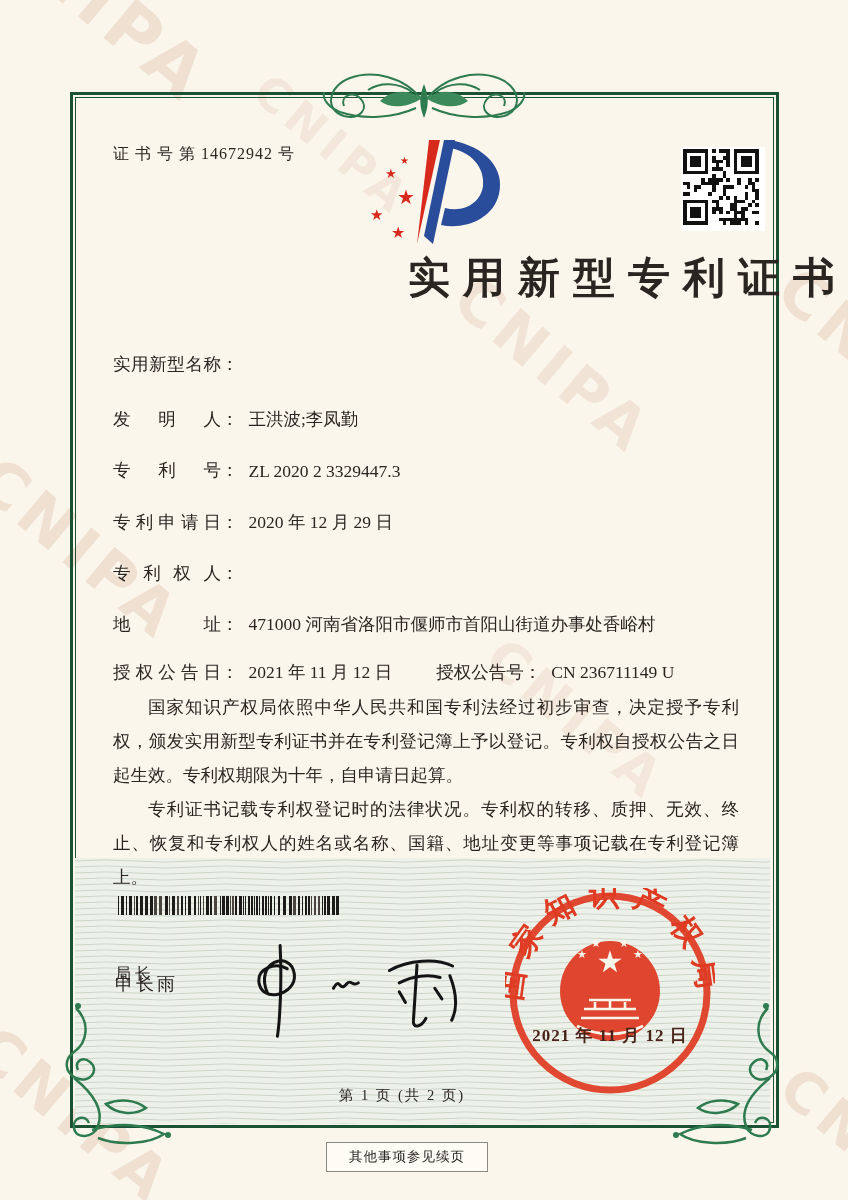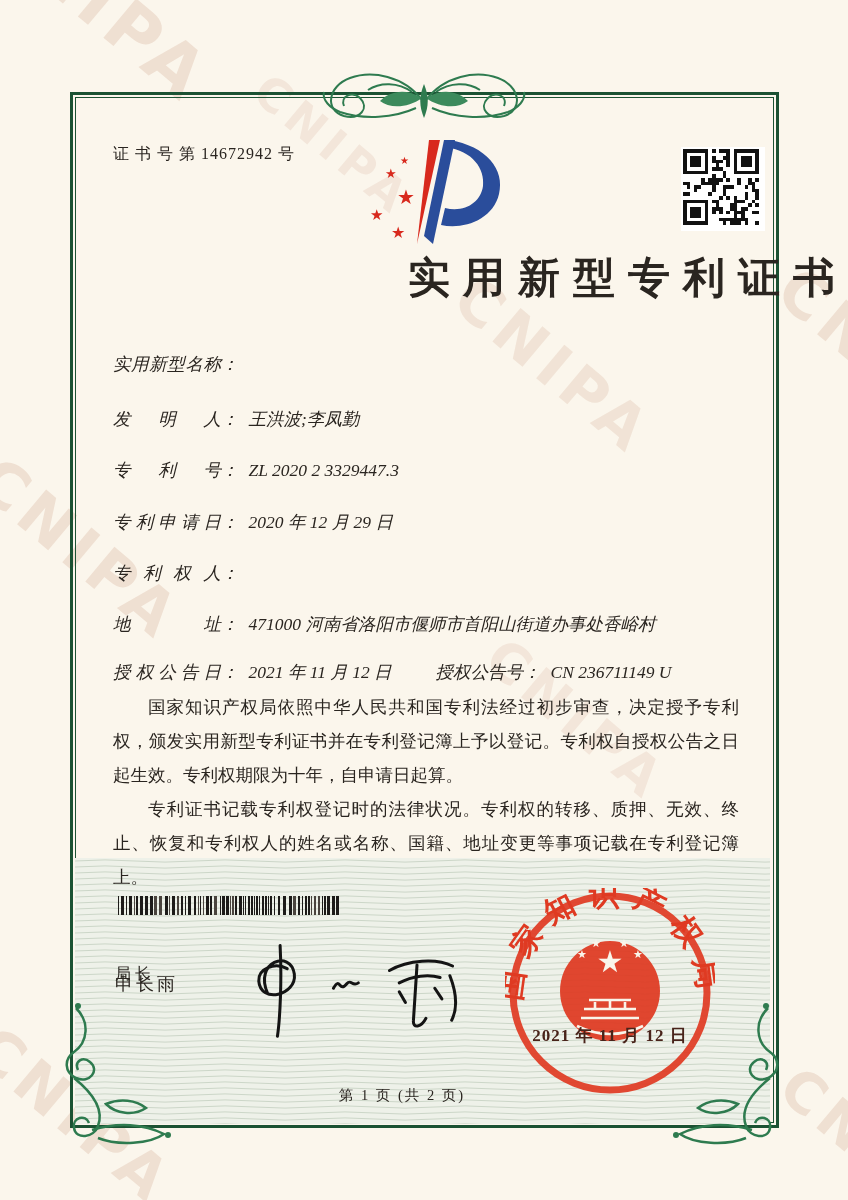--- a/index.html
+++ b/index.html
@@ -20,21 +20,21 @@
   
   .frame{position:absolute;left:70px;top:92px;width:703px;height:1030px;
          border:3px solid #1b5233;}
   .frame::after{content:"";position:absolute;left:2px;top:2px;right:2px;bottom:2px;
          border:1px solid #1b5233;}
   .wave-panel{position:absolute;left:75px;top:858px;width:695px;height:266px;}
   
   .cert-no{position:absolute;left:113px;top:144px;font-size:16px;letter-spacing:1px;}
   .title{position:absolute;left:0;top:250px;width:100%;margin:0;text-align:right;
          font-size:42px;font-weight:bold;letter-spacing:13px;text-indent:13px;}
-  .row{position:absolute;left:113px;width:640px;font-size:17.5px;display:flex;align-items:center;font-style:italic;}
+  .row{position:absolute;left:113px;width:640px;font-size:17.5px;display:flex;align-items:flex-end;}
   .field-label{display:inline-block;width:108px;text-align:justify;text-align-last:justify;}
   .colon{margin-right:10px;}
   .r0{top:352px}.r1{top:407px}.r2{top:458px}.r3{top:510px}.r4{top:561px}.r5{top:612px}
   .r6{top:660px}
   .pair2{margin-left:44px;display:flex;align-items:baseline;}
   .body-text{position:absolute;left:113px;top:690px;width:626px;font-size:17.5px;
              line-height:34px;text-align:justify;}
   .body-text p{margin:0;text-indent:2em;}
   .qr{position:absolute;left:681px;top:147px;width:80px;height:80px;background:#fff;padding:2px;}
   .logo{position:absolute;left:345px;top:132px;}
@@ -396,14 +396,15 @@
       <g stroke="#fbf6ec" stroke-width="2.6" fill="none">
         <path d="M84,112 h42 M79,121 h52 M76,130 h58"></path>
         <path d="M90,121 v-7 M105,121 v-9 M120,121 v-7"></path>
         <path d="M72,138 q33,16 66,0"></path>
       </g>
     </g>
   </svg>
   <div class="seal-date">2021 年 11 月 12 日</div>
 
   <div class="footer-page">第 1 页 (共 2 页)</div>
+  <div class="cont-box">其他事项参见续页</div>
 
 </div>
 
 </body></html>

